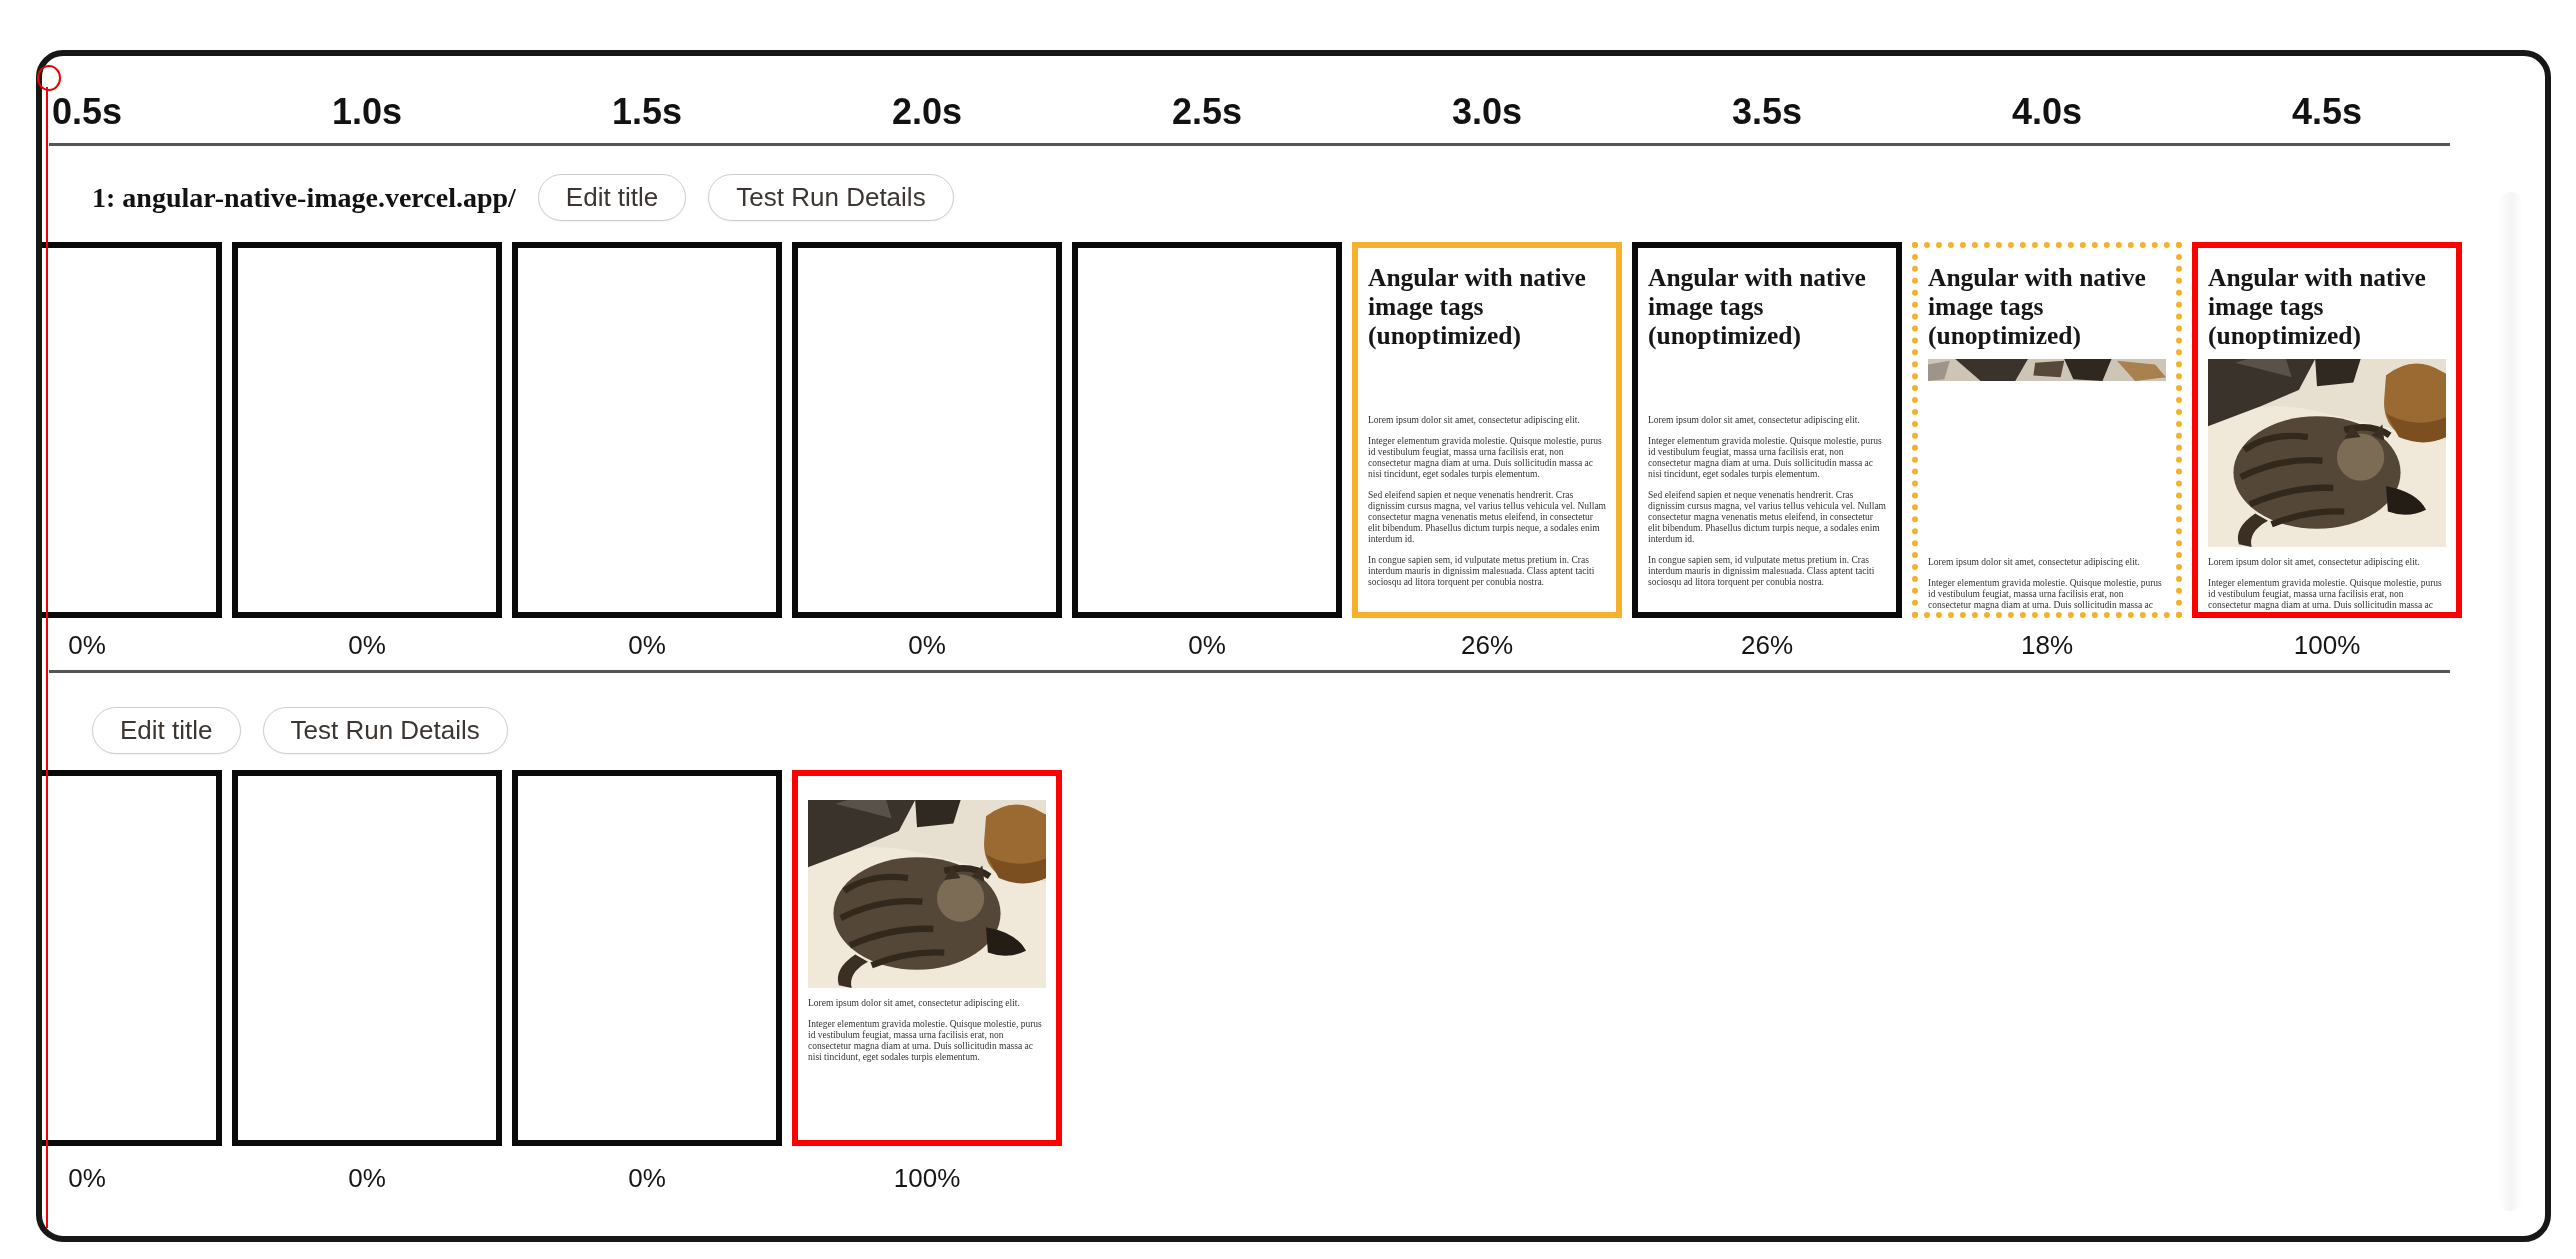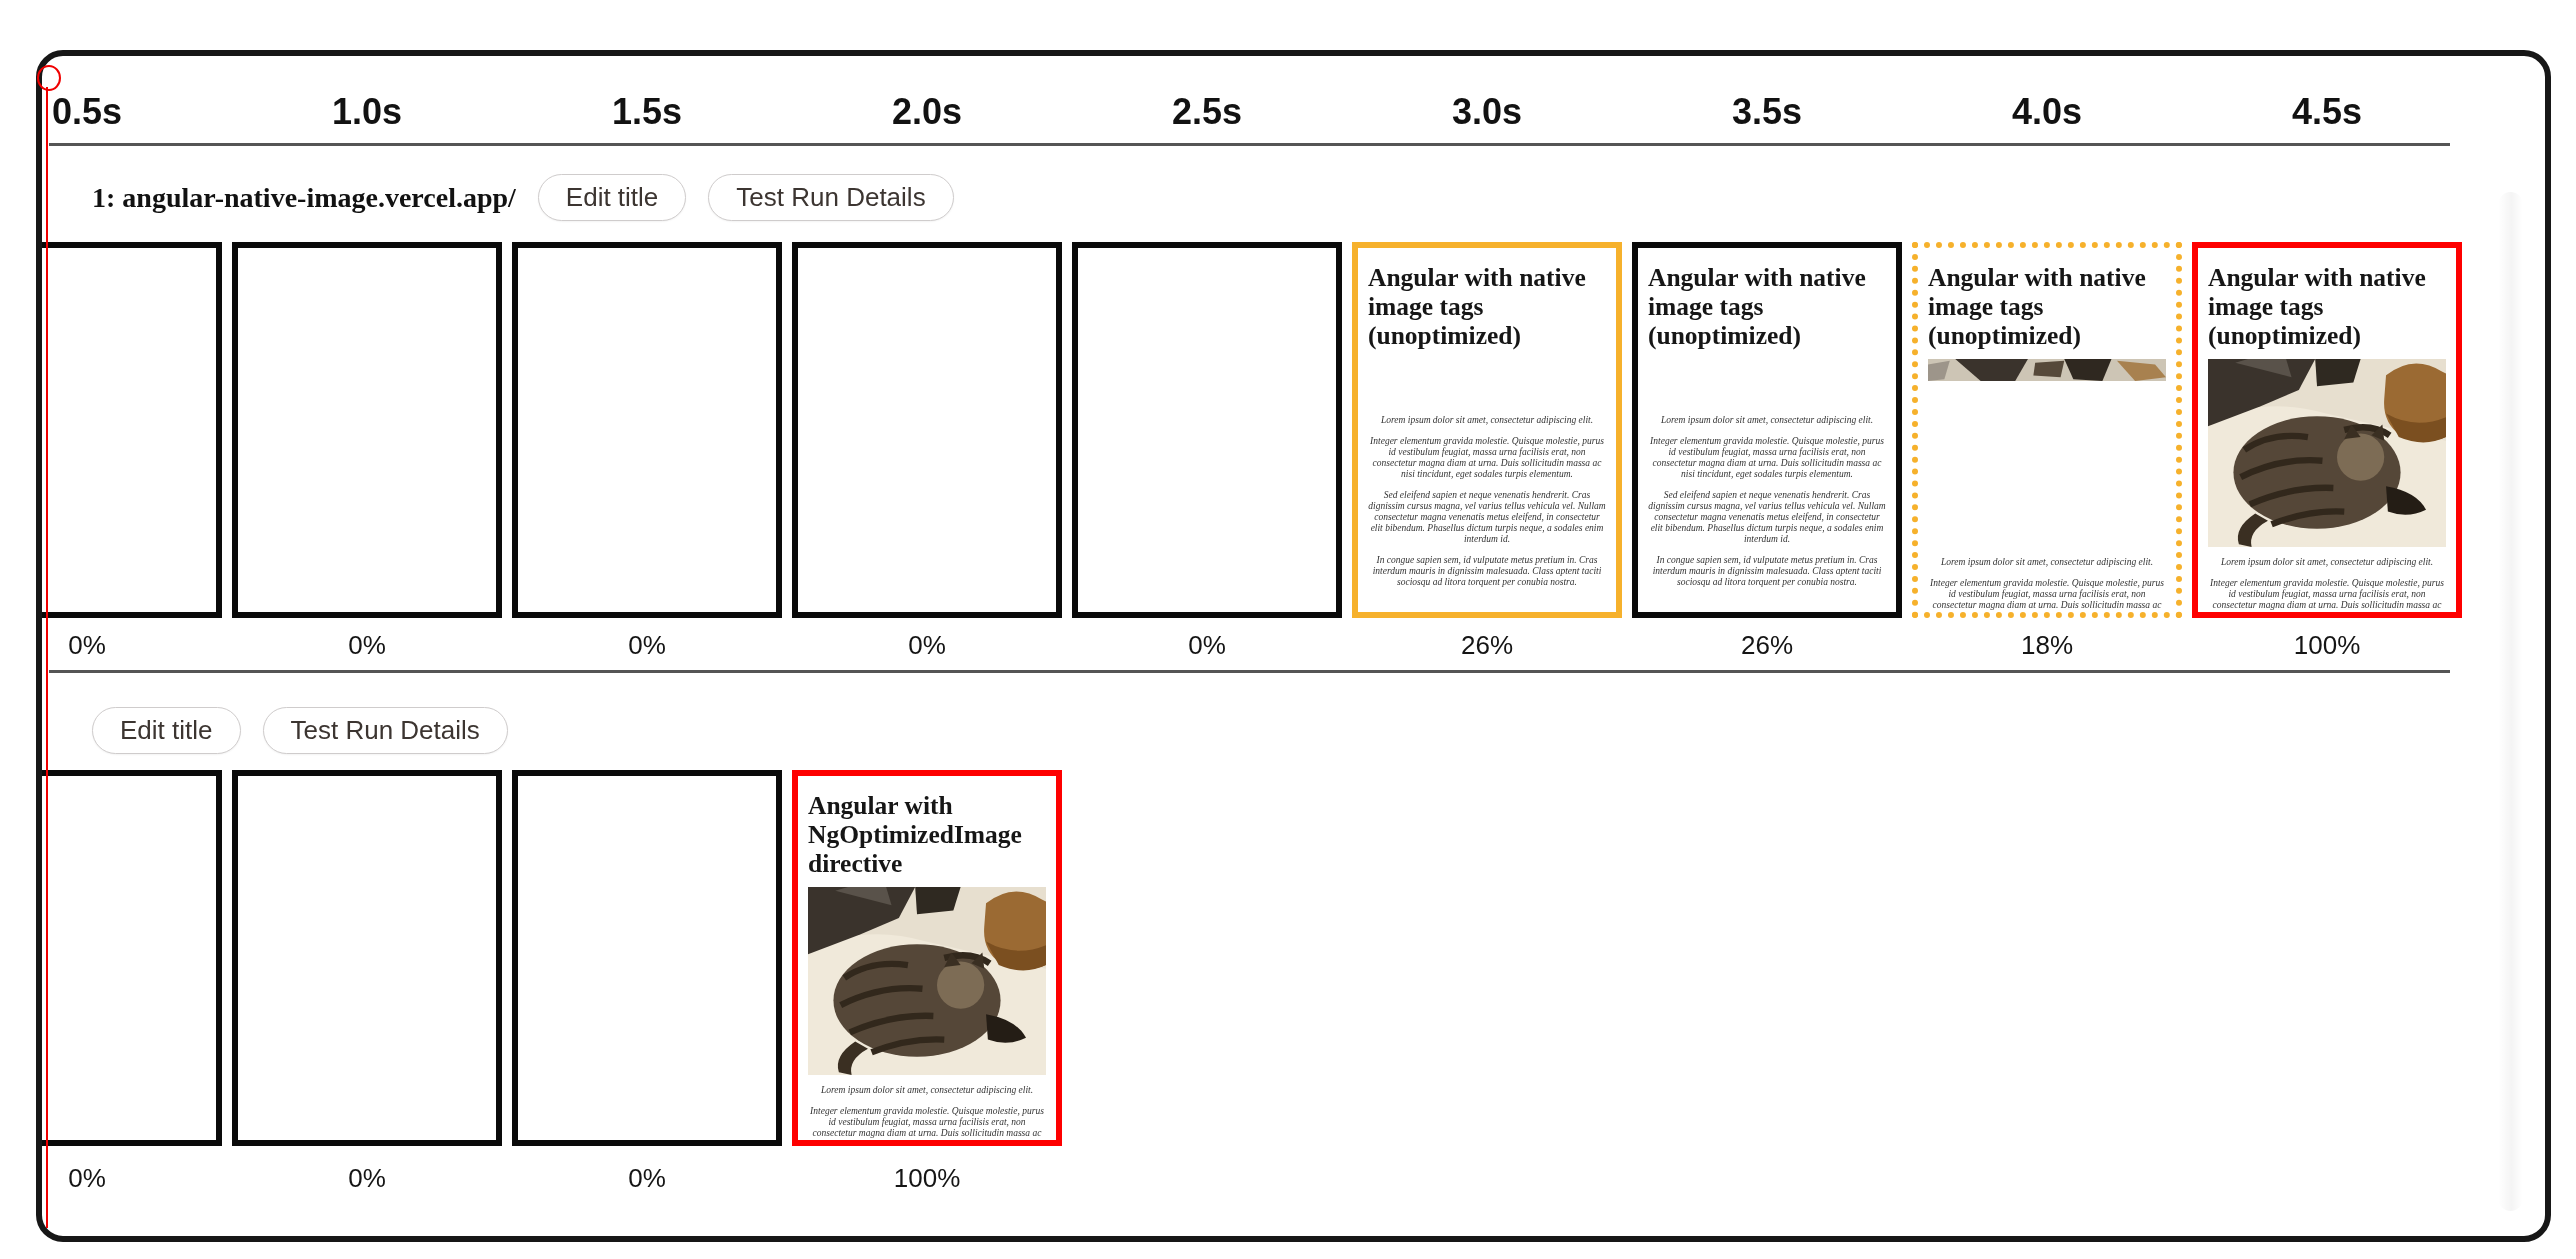--- a/index.html
+++ b/index.html
@@ -64,21 +64,21 @@
   .frame.b-red { border-color:#fe0000; }
 
   
   .thumb {
     width:100%; height:100%; overflow:hidden; box-sizing:border-box;
     padding:14.5px 10px 0 10px; background:#fff;
     font-family:"Liberation Serif","DejaVu Serif",serif;
     filter:blur(0.4px);
   }
   .t-head { font-size:25.5px; line-height:29px; font-weight:700; color:#161616; }
-  .t-p { font-size:9.5px; line-height:11px; margin:10px 0 0 0; color:#333; text-align:center;font-style:italic; }
+  .t-p { font-size:9.5px; line-height:11px; margin:10px 0 0 0; color:#333; text-align:left; }
   .t-p.gap-lg { margin-top:65px; }
   .t-img { width:100%; height:188px; margin-top:9px; }
   .t-img svg { display:block; width:100%; height:100%; }
   .t-img.strip svg { height:22px; }
 
   
   .pct-label {
     position:absolute; transform:translateX(-50%);
     font-size:26px; color:#151515; white-space:nowrap;
   }
@@ -216,21 +216,20 @@
     <button class="pill-btn">Test Run Details</button>
   </div>
 
   <div class="film-row r2">
     <div class="frame" style="left:-90px"></div>
     <div class="frame" style="left:190px"></div>
     <div class="frame" style="left:470px"></div>
 
     <div class="frame b-red" style="left:750px">
       <div class="thumb">
-        <div class="t-head">Angular with NgOptimizedImage directive</div>
         <div class="t-img">
           <svg viewBox="0 0 262 207" preserveAspectRatio="none">
             <rect width="262" height="207" fill="#e7dfcf"></rect>
             <path d="M0,70 Q60,40 130,60 L262,90 L262,207 L0,207 Z" fill="#f0e9da"></path>
             <path d="M0,0 L118,0 L100,34 L58,52 L0,74 Z" fill="#3a332c"></path>
             <path d="M30,4 L44,0 L86,0 L92,20 Z" fill="#59524a"></path>
             <path d="M118,0 L168,0 L160,26 L120,30 Z" fill="#2f2921"></path>
             <path d="M196,18 Q226,-6 258,14 L262,16 L262,86 Q240,96 212,84 Q192,70 194,44 Z" fill="#9b6a33"></path>
             <path d="M196,60 Q228,78 262,64 L262,86 Q238,98 210,86 Z" fill="#7b4f20"></path>
             <ellipse cx="120" cy="125" rx="92" ry="62" fill="#554738"></ellipse>

